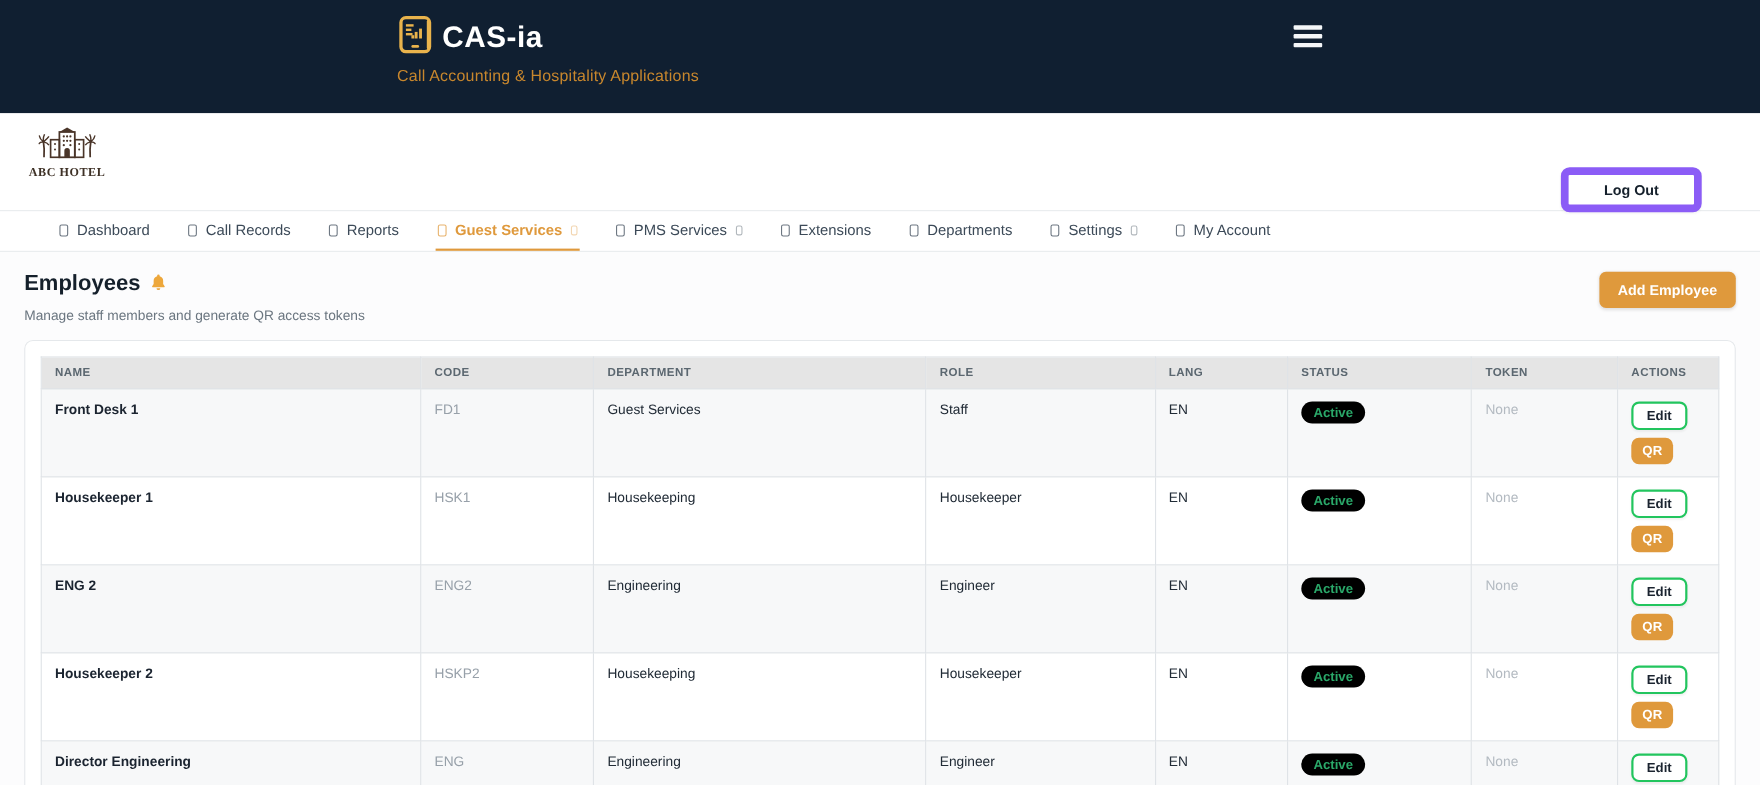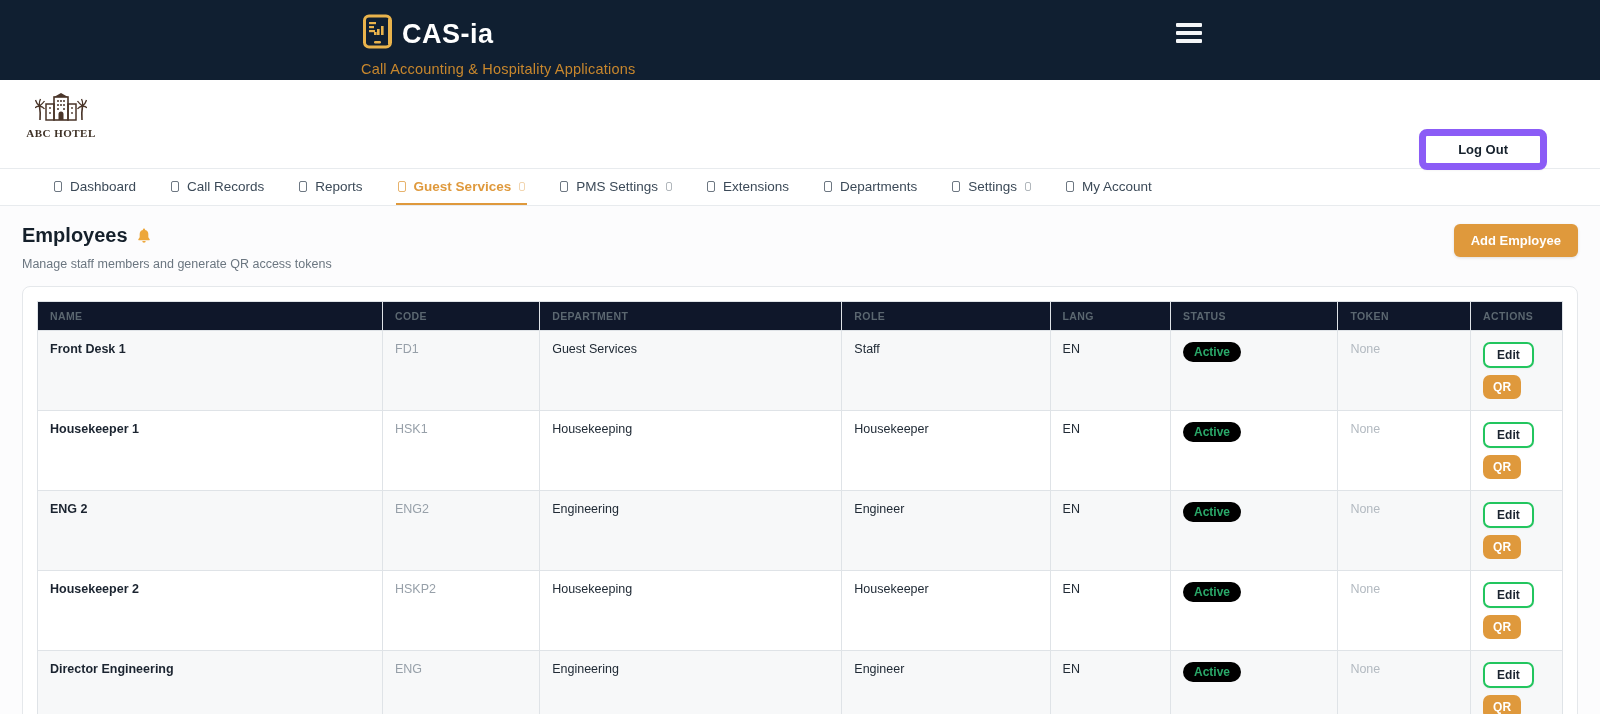--- a/index.html
+++ b/index.html
@@ -1,20 +1,20 @@
 <!DOCTYPE html>
 <html><head>
 <meta charset="utf-8">
 <style>
   * { margin:0; padding:0; box-sizing:border-box; }
   html,body { width:1600px; height:714px; overflow:hidden; background:#fcfcfd;
               font-family:"Liberation Sans", sans-serif; }
 
   
-  .top-header { position:relative; height:80px; background:#101f31; }
+  .top-header { position:relative; height:103px; background:#101f31; }
   .brand-block { position:absolute; left:361px; top:14px; }
   .brand-row { display:flex; align-items:center; gap:8px; }
   .brand-name { color:#ffffff; font-size:27px; font-weight:bold; letter-spacing:.5px; }
   .brand-tagline { margin-top:7px; color:#c8872d; font-size:14.5px; letter-spacing:.2px; }
   .hamburger { position:absolute; left:1176px; top:23px; width:26px; height:20px;
                display:flex; flex-direction:column; justify-content:space-between; cursor:pointer; }
   .hamburger span { display:block; height:4px; background:#f4f6f8; border-radius:1px; }
 
   
   .property-band { position:relative; height:89px; background:#ffffff; border-bottom:1px solid #e8ebee; }
@@ -31,35 +31,35 @@
   .tab { display:flex; align-items:center; gap:8px; font-size:13.5px; color:#3c4a58;
          cursor:pointer; border-bottom:2px solid transparent; padding:0 2px; }
   .tab .tofu { display:inline-block; width:8px; height:11px; border:1px solid currentColor;
                border-radius:2px; opacity:.75; }
   .tab .tofu.dd { width:6px; height:9px; opacity:.4; }
   .tab.active { color:#df993c; border-bottom-color:#df993c; font-weight:bold; }
 
   
   .content { padding:18px 22px 0 22px; }
   .page-head { position:relative; }
-  .page-title-row { display:flex; align-items:flex-end; gap:9px; }
+  .page-title-row { display:flex; align-items:center; gap:9px; }
   .page-title { font-size:20px; font-weight:bold; color:#15202b; }
   .page-subtitle { margin-top:10px; font-size:12.5px; color:#6b7680; }
   .add-btn { position:absolute; right:0; top:0; background:#df993c; border:none; border-radius:6px;
              color:#ffffff; font-size:13px; font-weight:bold; padding:9px 17px; cursor:pointer;
              box-shadow:0 1px 3px rgba(0,0,0,.12); }
 
   
   .card { margin-top:15px; background:#ffffff; border:1px solid #e5e8eb; border-radius:8px;
           padding:14px; min-height:500px; }
   table { width:100%; border-collapse:collapse; table-layout:fixed; }
   col.c-name{width:338px} col.c-code{width:154px} col.c-dept{width:296px} col.c-role{width:204px}
   col.c-lang{width:118px} col.c-status{width:164px} col.c-token{width:130px} col.c-actions{width:90px}
   th { border:1px solid #dfe3e7; text-align:left; padding:8px 12px; font-size:10.5px;
-       letter-spacing:.4px; color:#5b6770; font-weight:bold; background:#0f172a; }
+       letter-spacing:.4px; color:#5b6770; font-weight:bold; background:#e5e5e5; }
   td { border:1px solid #dfe3e7; vertical-align:top; padding:11px 12px; font-size:12.5px;
        height:71px; }
   tbody tr:nth-child(odd)  { background:#f7f8f9; }
   tbody tr:nth-child(even) { background:#ffffff; }
   td.name  { font-weight:bold; color:#1b2430; }
   td.code  { color:#97a0a9; }
   td.dept, td.role, td.lang { color:#212b36; }
   td.token { color:#b3bac1; }
   .badge-active { display:inline-block; background:#000000; color:#2aa869; font-size:12px;
                   font-weight:bold; padding:3px 11px; border-radius:12px; }
@@ -150,21 +150,21 @@
       <span class="tofu"></span>
       <span>Reports</span>
     </div>
     <div class="tab active">
       <span class="tofu"></span>
       <span>Guest Services</span>
       <span class="tofu dd"></span>
     </div>
     <div class="tab">
       <span class="tofu"></span>
-      <span>PMS Settings</span>
+      <span>PMS Services</span>
       <span class="tofu dd"></span>
     </div>
     <div class="tab">
       <span class="tofu"></span>
       <span>Extensions</span>
     </div>
     <div class="tab">
       <span class="tofu"></span>
       <span>Departments</span>
     </div>

